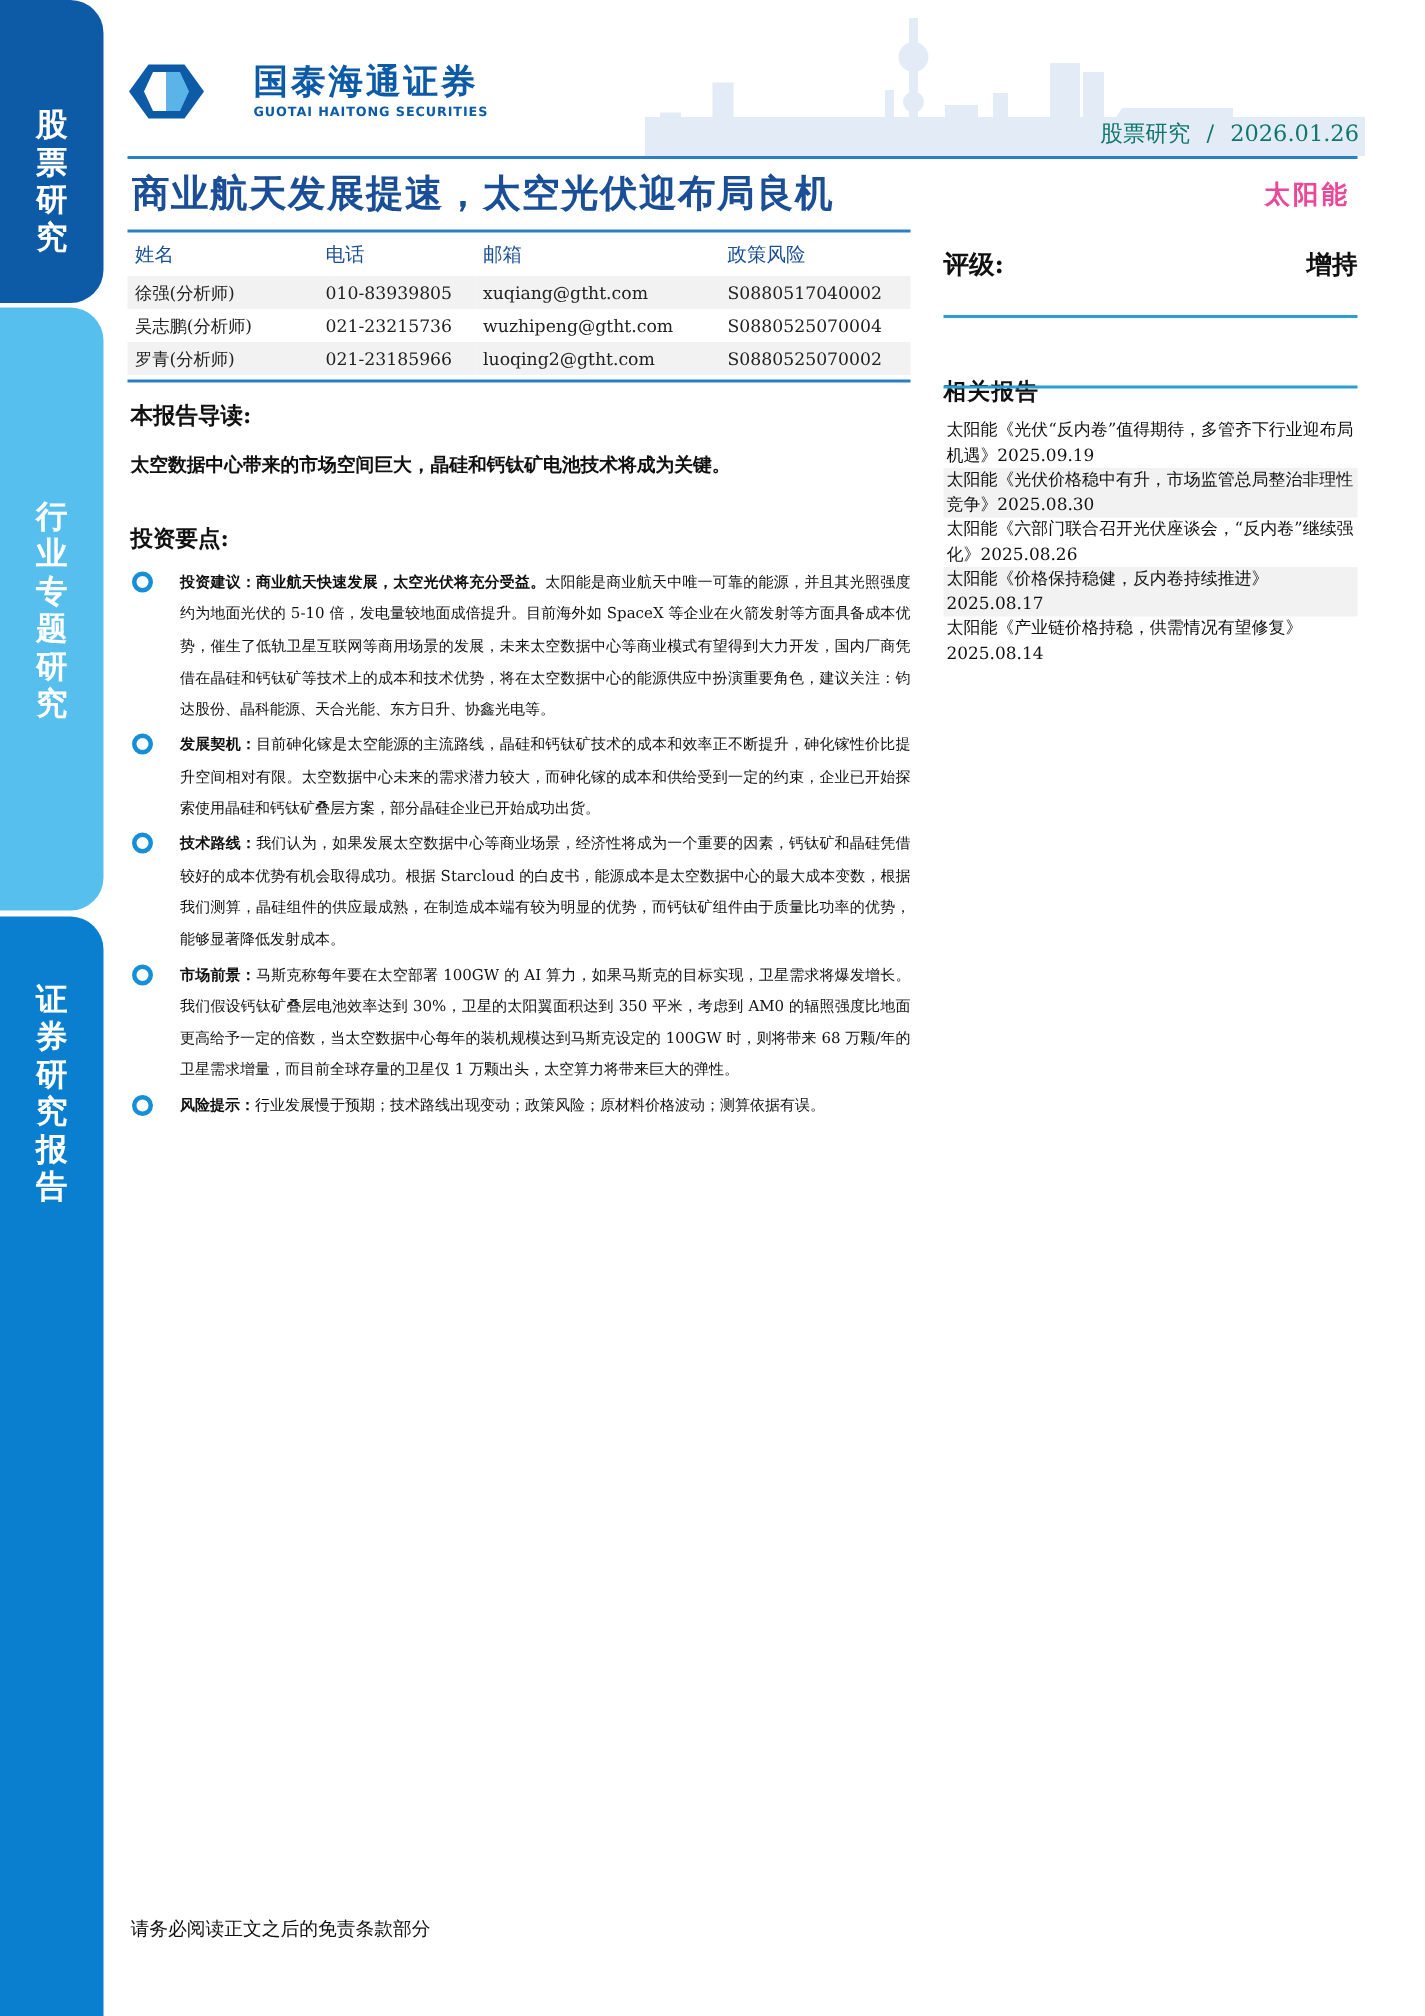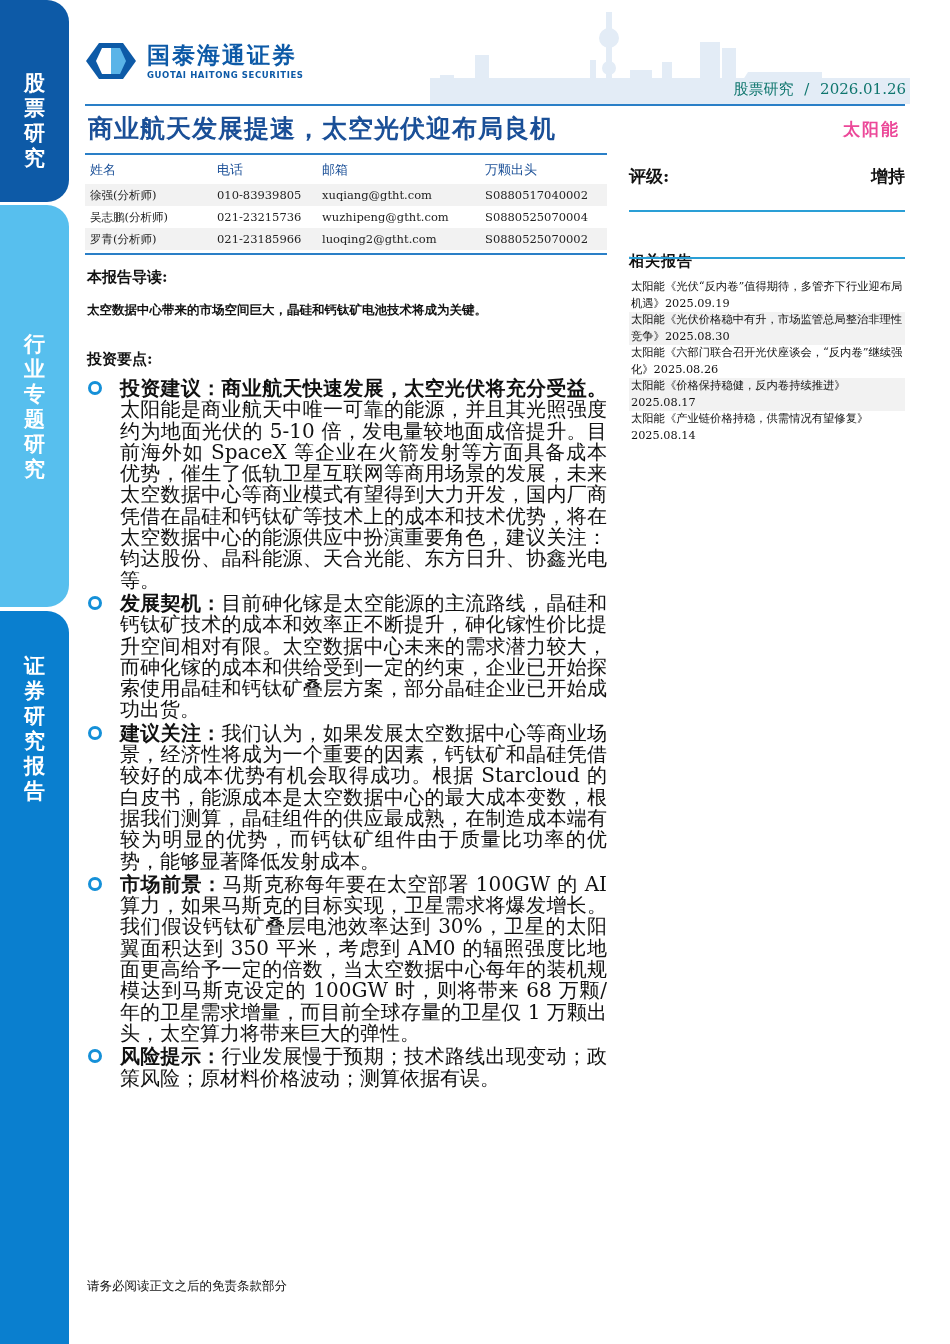--- a/index.html
+++ b/index.html
@@ -18,21 +18,21 @@
     font-size: 21px; line-height: 25px;
   }
   .side-tab span { display: block; }
   .tab-1 { top: 0; height: 202px; background: #0d5aa7; justify-content: center; padding-top: 0; }
   .tab-1 .chars { margin-top: 38px; }
   .tab-2 { top: 205px; height: 402px; background: #57bfee; justify-content: center; }
   .tab-3 { top: 611px; height: 733px; background: #0a7fcf; border-radius: 0 22px 0 0; }
   .tab-3 .chars { margin-top: 42px; }
 
   
-  .logo { position: absolute; left: 85px; top: 42px; display: flex; align-items: center; }
+  .logo { position: absolute; left: 85px; top: 42px; display: flex; align-items: center; gap: 22px; }
   .logo-mark { width: 52px; height: 38px; }
   .logo-text { margin-left: 10px; }
   .logo-cn { font-family: "DejaVu Sans", sans-serif; font-weight: bold; color: #0d5aa7; font-size: 23px; letter-spacing: 2px; line-height: 26px; }
   .logo-en { font-family: "DejaVu Sans", sans-serif; font-weight: bold; color: #0d5aa7; font-size: 8.5px; letter-spacing: 0.6px; margin-top: 2px; }
   .skyline { position: absolute; left: 430px; top: 0; width: 480px; height: 104px; }
   .header-meta { position: absolute; right: 44px; top: 80px; font-size: 15px; color: #0f766e; }
   .header-meta .sep { margin: 0 6px; }
   .rule-top { position: absolute; left: 85px; top: 104px; width: 820px; height: 2px; background: #2a7fc7; }
 
   .title { position: absolute; left: 88px; top: 112px; font-size: 25px; font-weight: bold; color: #1a4f97; letter-spacing: 1px; }
@@ -53,21 +53,21 @@
   .related-title { position: absolute; left: 629px; top: 252px; font-size: 15px; font-weight: bold; letter-spacing: 1px; }
   .related-rule { position: absolute; left: 629px; top: 257px; width: 276px; height: 2px; background: #2a9fd6; }
   .related-list { position: absolute; left: 629px; top: 260px; width: 276px; font-size: 11.3px; line-height: 16.5px; margin-top: 19px; }
   .related-item { padding: 0 2px; }
   .related-item:nth-child(even) { background: #f2f2f2; }
 
   
   .sec-head { position: absolute; left: 87px; font-size: 15px; font-weight: bold; }
   .guide { position: absolute; left: 87px; top: 302px; font-size: 12.5px; font-weight: bold; }
   .points { position: absolute; left: 85px; top: 378px; width: 522px; }
-  .point { position: relative; padding-left: 35px; font-size: 20px; line-height: 21.3px; text-align: justify; margin-bottom: 2px; }
+  .point { position: relative; padding-left: 35px; font-size: 10px; line-height: 21.3px; text-align: justify; margin-bottom: 2px; }
   .bullet { position: absolute; left: 3px; top: 3px; width: 8px; height: 8px; border: 3px solid #1590d8; border-radius: 50%; }
   .point b { font-weight: bold; }
 
   .footer { position: absolute; left: 87px; top: 1278px; font-size: 12.5px; }
 </style>
 </head>
 <body>
 
 <div class="side-tab tab-1">
   <div class="chars">
@@ -138,21 +138,21 @@
 <div class="title">商业航天发展提速，太空光伏迎布局良机</div>
 <div class="industry">太阳能</div>
 <div class="rule-title"></div>
 
 <table class="analysts">
   <thead>
     <tr>
       <th class="c0">姓名</th>
       <th class="c1">电话</th>
       <th class="c2">邮箱</th>
-      <th>万颗出头</th>
+      <th>政策风险</th>
     </tr>
   </thead>
   <tbody>
     <tr class="r-0">
       <td>徐强(分析师)</td>
       <td>010-83939805</td>
       <td>xuqiang@gtht.com</td>
       <td>S0880517040002</td>
     </tr>
     <tr class="r-1">
@@ -194,21 +194,21 @@
   <div class="point">
     <span class="bullet"></span>
     <b>投资建议：商业航天快速发展，太空光伏将充分受益。</b><span>太阳能是商业航天中唯一可靠的能源，并且其光照强度约为地面光伏的 5-10 倍，发电量较地面成倍提升。目前海外如 SpaceX 等企业在火箭发射等方面具备成本优势，催生了低轨卫星互联网等商用场景的发展，未来太空数据中心等商业模式有望得到大力开发，国内厂商凭借在晶硅和钙钛矿等技术上的成本和技术优势，将在太空数据中心的能源供应中扮演重要角色，建议关注：钧达股份、晶科能源、天合光能、东方日升、协鑫光电等。</span>
   </div>
   <div class="point">
     <span class="bullet"></span>
     <b>发展契机：</b><span>目前砷化镓是太空能源的主流路线，晶硅和钙钛矿技术的成本和效率正不断提升，砷化镓性价比提升空间相对有限。太空数据中心未来的需求潜力较大，而砷化镓的成本和供给受到一定的约束，企业已开始探索使用晶硅和钙钛矿叠层方案，部分晶硅企业已开始成功出货。</span>
   </div>
   <div class="point">
     <span class="bullet"></span>
-    <b>建议关注：</b><span>我们认为，如果发展太空数据中心等商业场景，经济性将成为一个重要的因素，钙钛矿和晶硅凭借较好的成本优势有机会取得成功。根据 Starcloud 的白皮书，能源成本是太空数据中心的最大成本变数，根据我们测算，晶硅组件的供应最成熟，在制造成本端有较为明显的优势，而钙钛矿组件由于质量比功率的优势，能够显著降低发射成本。</span>
+    <b>技术路线：</b><span>我们认为，如果发展太空数据中心等商业场景，经济性将成为一个重要的因素，钙钛矿和晶硅凭借较好的成本优势有机会取得成功。根据 Starcloud 的白皮书，能源成本是太空数据中心的最大成本变数，根据我们测算，晶硅组件的供应最成熟，在制造成本端有较为明显的优势，而钙钛矿组件由于质量比功率的优势，能够显著降低发射成本。</span>
   </div>
   <div class="point">
     <span class="bullet"></span>
     <b>市场前景：</b><span>马斯克称每年要在太空部署 100GW 的 AI 算力，如果马斯克的目标实现，卫星需求将爆发增长。我们假设钙钛矿叠层电池效率达到 30%，卫星的太阳翼面积达到 350 平米，考虑到 AM0 的辐照强度比地面更高给予一定的倍数，当太空数据中心每年的装机规模达到马斯克设定的 100GW 时，则将带来 68 万颗/年的卫星需求增量，而目前全球存量的卫星仅 1 万颗出头，太空算力将带来巨大的弹性。</span>
   </div>
   <div class="point">
     <span class="bullet"></span>
     <b>风险提示：</b><span>行业发展慢于预期；技术路线出现变动；政策风险；原材料价格波动；测算依据有误。</span>
   </div>
 </div>

